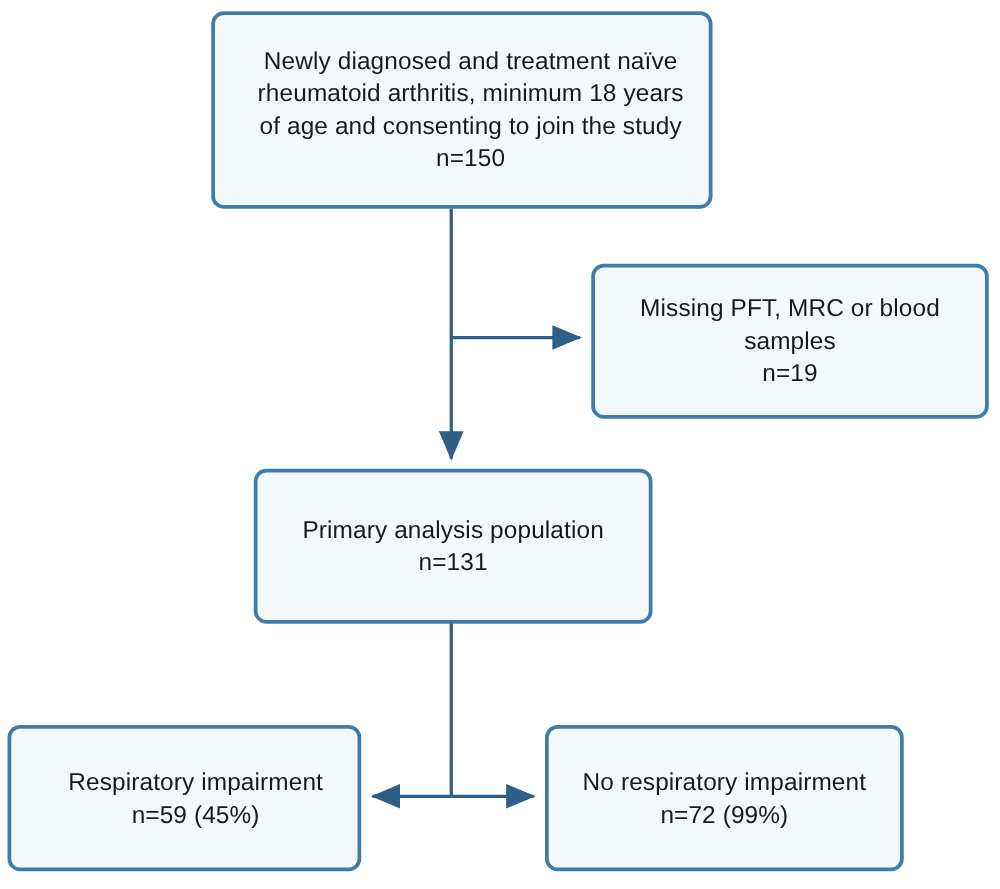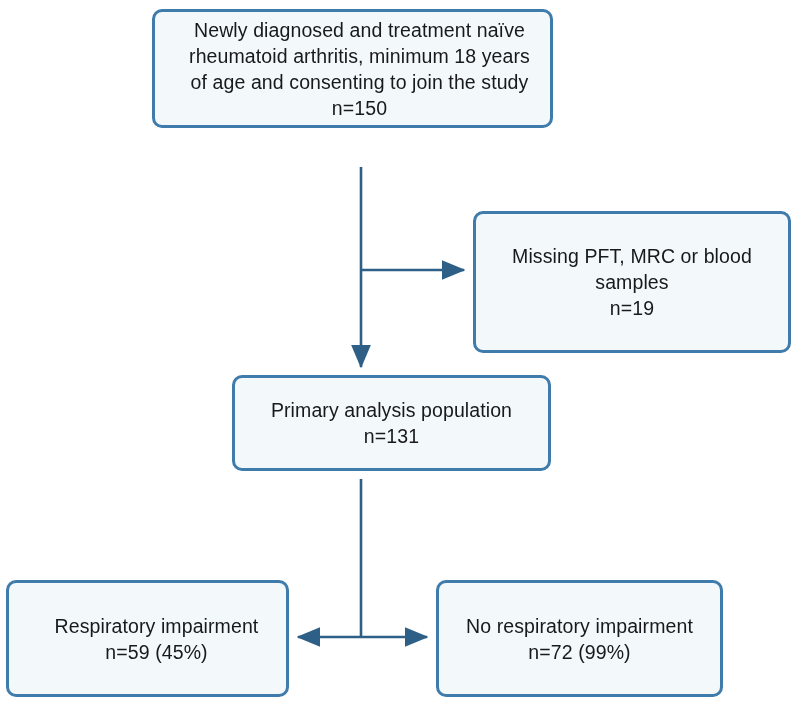--- a/index.html
+++ b/index.html
@@ -28,23 +28,23 @@
     justify-content: center;
     text-align: center;
     color: #17191c;
     font-size: 19.5px;
     line-height: 26px;
     padding: 4px 10px;
     white-space: pre-line;
     letter-spacing: 0.1px;
   }
   
-  #node-enrolled   { left: 152px; top: 9px;   width: 401px; height: 119px; padding-left: 24px; }
-  #node-excluded   { left: 473px; top: 211px; width: 318px; height: 142px; }
-  #node-primary    { left: 203px; top: 375px; width: 319px; height: 96px; margin-left: 29px; }
+  #node-enrolled   { left: 169px; top: 9px;   width: 401px; height: 158px; padding-left: 24px; }
+  #node-excluded   { left: 473px; top: 211px; width: 318px; height: 124px; }
+  #node-primary    { left: 203px; top: 375px; width: 319px; height: 124px; }
   #node-resp-imp   { left: 6px;   top: 580px; width: 283px; height: 117px; padding-left: 28px; }
   #node-no-resp    { left: 436px; top: 580px; width: 287px; height: 117px; }
 
   .edges {
     position: absolute;
     left: 0;
     top: 0;
     width: 800px;
     height: 711px;
     pointer-events: none;

